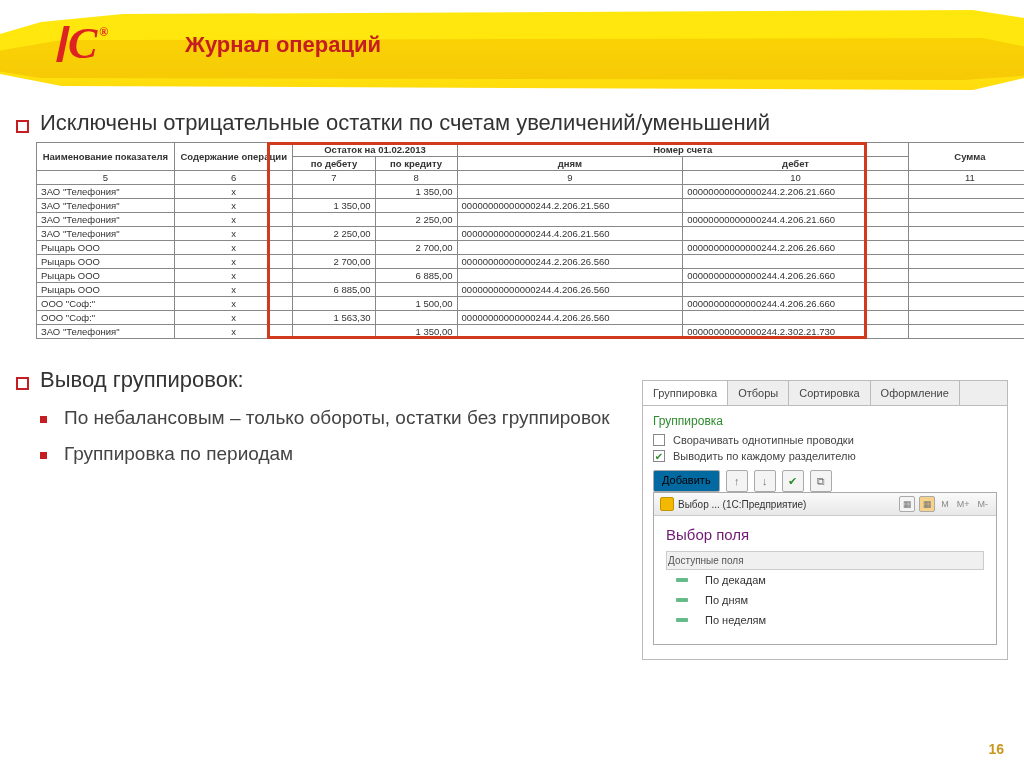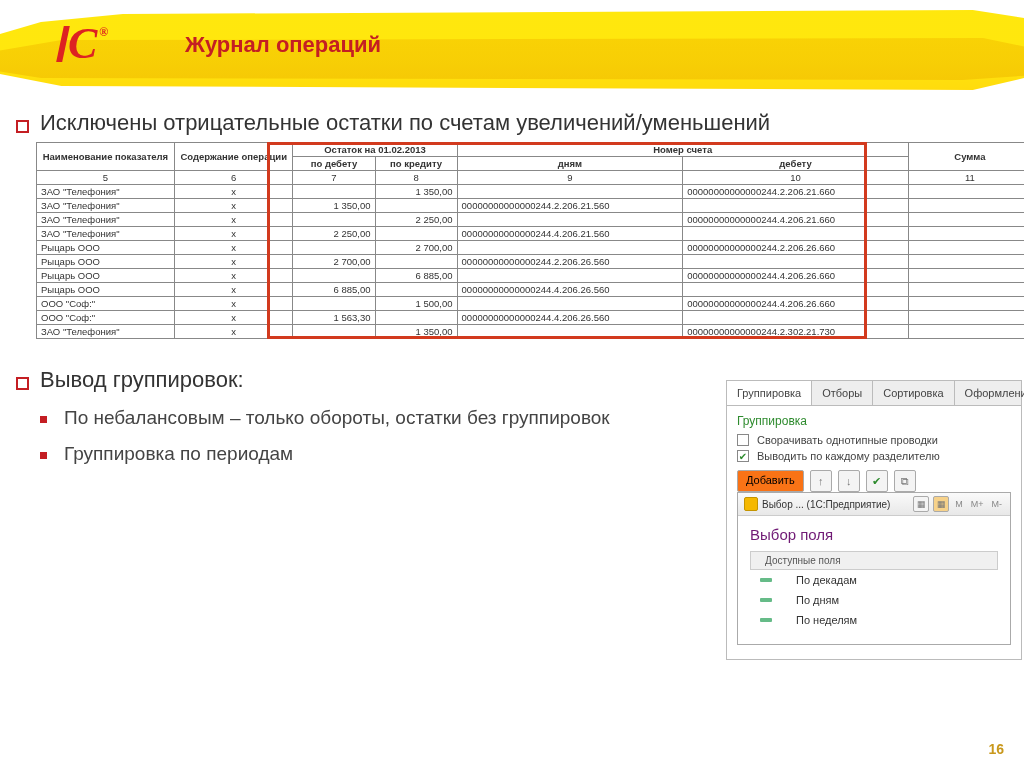--- a/index.html
+++ b/index.html
@@ -38,42 +38,42 @@
 
   
   .tbl-wrap { margin: 6px 0 18px -4px; position: relative; }
   table.data { border-collapse: collapse; font-size: 9.5px; color:#333; width: 996px; }
   table.data th, table.data td { border:1px solid #888; padding: 1px 4px; text-align:center; white-space: nowrap; overflow:hidden; }
   table.data td.l { text-align:left; }
   table.data td.r { text-align:right; }
   .red-frame { position:absolute; border:3px solid #d23a1e; top:0; height:100%; pointer-events:none; }
 
   
-  .rpanel { position:absolute; top: 380px; right: 2px; width: 296px; border:1px solid #bbb; background:#f7f7f7; font-size:11px; }
+  .rpanel { position:absolute; top: 380px; right: 16px; width: 366px; border:1px solid #bbb; background:#f7f7f7; font-size:11px; }
   .tabs { display:flex; background:#eee; border-bottom:1px solid #bbb; }
   .tab { padding:6px 10px; border-right:1px solid #bbb; color:#444; cursor:pointer; }
   .tab.active { background:#fff; }
   .panel-body { background:#fff; padding:8px 10px 14px; }
   .panel-body h4 { color:#2e8b2e; font-size:12px; font-weight:normal; margin-bottom:6px; }
   .chk { display:flex; align-items:center; gap:8px; margin:4px 0; color:#444; }
   .chk .box { width:12px; height:12px; border:1px solid #888; display:inline-flex; align-items:center; justify-content:center; font-size:10px; color:#2e8b2e; background:#fff; }
   .toolbar { display:flex; gap:6px; margin-top:8px; }
-  .btn { border:1px solid #aaa; background:#f97316; padding:3px 8px; font-size:11px; border-radius:2px; cursor:pointer; }
+  .btn { border:1px solid #aaa; background:#0369a1; padding:3px 8px; font-size:11px; border-radius:2px; cursor:pointer; }
   .ibtn { border:1px solid #aaa; background:#f4f4f4; width:22px; height:22px; display:inline-flex; align-items:center; justify-content:center; border-radius:2px; cursor:pointer; font-size:11px; color:#777;}
 
   .popup { border:1px solid #aaa; background:#fff; }
   .popup-tb { display:flex; align-items:center; gap:4px; padding:3px 6px; background:linear-gradient(#fafafa,#e8e8e8); border-bottom:1px solid #ccc; }
   .popup-tb .yb{ width:14px;height:14px;background:#f5b800;border:1px solid #c49400;border-radius:2px;display:inline-block;}
   .popup-tb .ttl{ font-size:10px; color:#333; flex:0 0 auto; }
   .popup-tb .sp { flex:1; }
   .mm { font-size:9px; color:#888; padding:0 2px; }
   .popup-body { padding:10px 12px 14px; }
   .popup-body h3 { font-size:15px; font-weight:normal; color:#701a75; margin-bottom:8px;}
-  .fields-head { background:#f0f0f0; border:1px solid #ccc; padding:3px 14px; font-size:10px; color:#555;}
-  .field-row { display:flex; align-items:center; gap:24px; padding:4px 10px; font-size:11px; color:#333;}
+  .fields-head { background:#f0f0f0; border:1px solid #ccc; padding:3px 1px; font-size:10px; color:#555;}
+  .field-row { display:flex; align-items:center; gap:17px; padding:4px 10px; font-size:11px; color:#333;}
   .field-row .dash{ width:12px; height:4px; background:#6b8; border-radius:1px;}
 
   .pagenum { position:absolute; bottom:10px; right:20px; color:#c9981c; font-size:14px; font-weight:bold; }
 </style>
 </head>
 <body>
 
 <div class="header-stroke"></div>
 <div class="header-stroke2"></div>
 
@@ -101,21 +101,21 @@
             <th rowspan="2">Наименование показателя</th>
             <th rowspan="2">Содержание операции</th>
             <th colspan="2">Остаток на 01.02.2013</th>
             <th colspan="2">Номер счета</th>
             <th rowspan="2">Сумма</th>
           </tr>
           <tr>
             <th>по дебету</th>
             <th>по кредиту</th>
             <th>дням</th>
-            <th>дебету</th>
+            <th>дебет</th>
           </tr>
           <tr>
             <td>5</td>
             <td>6</td>
             <td>7</td>
             <td>8</td>
             <td>9</td>
             <td>10</td>
             <td>11</td>
           </tr>

